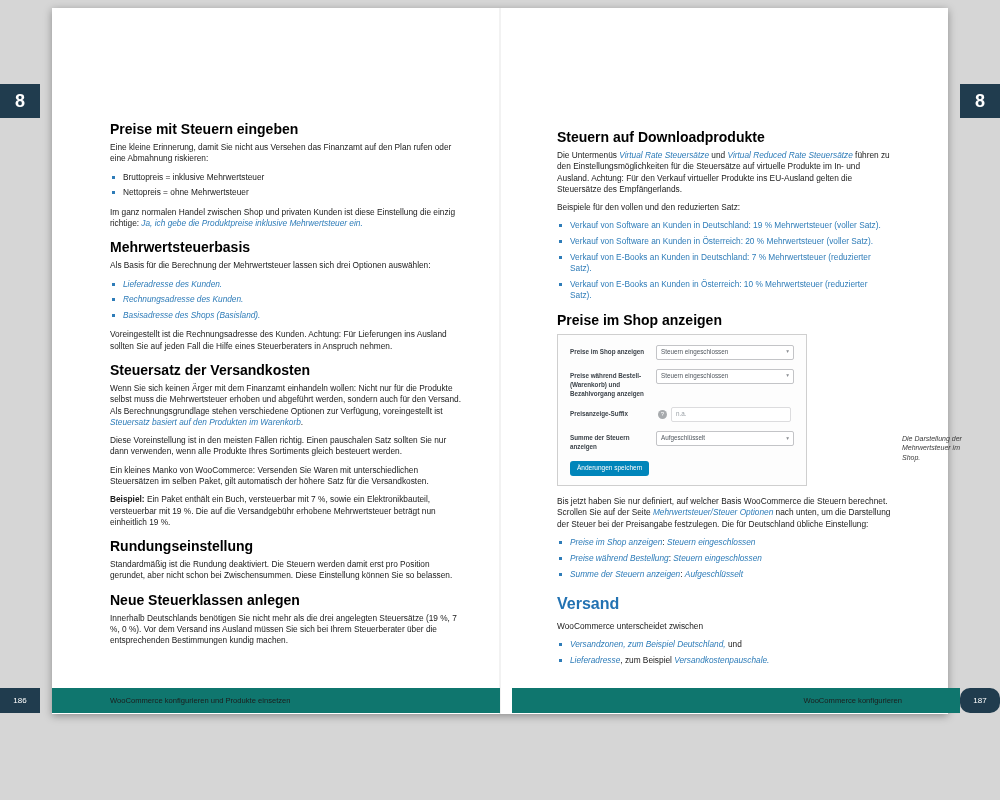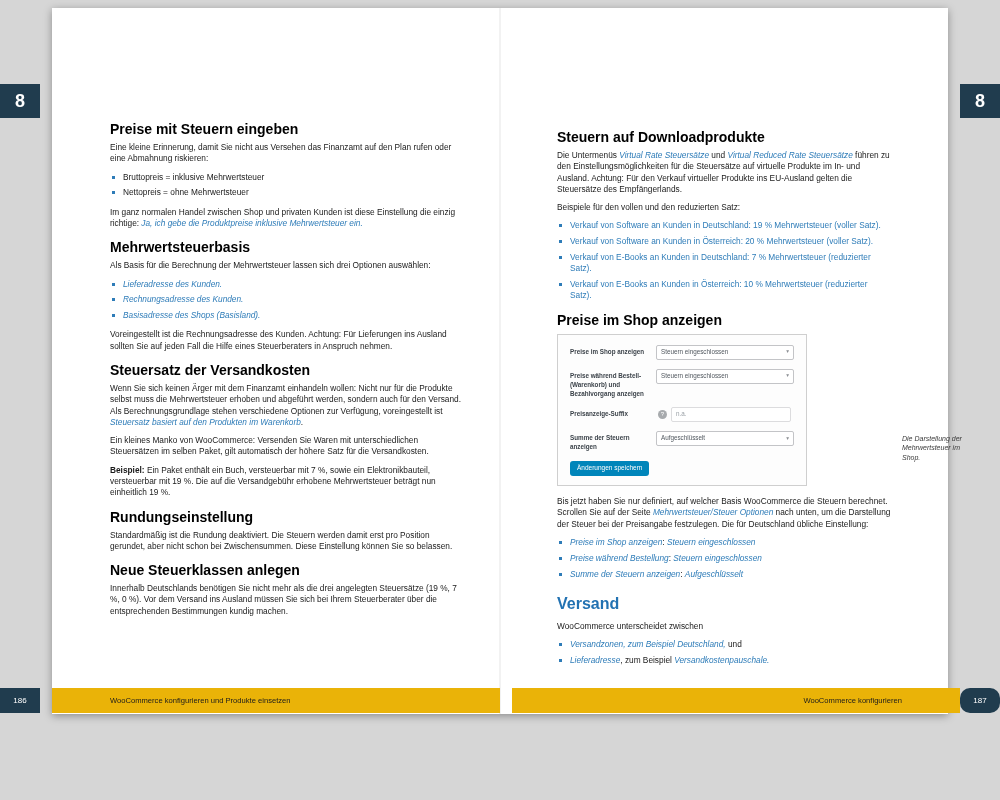--- a/index.html
+++ b/index.html
@@ -18,21 +18,21 @@
     background:rgba(0,0,0,.05);
   }
   .tab-chapter{
     position:absolute;top:84px;width:40px;height:34px;background:#203c4e;
     color:#fff;font-weight:bold;font-size:18px;
     display:flex;align-items:center;justify-content:center;
   }
   .tab-chapter.left{left:0;}
   .tab-chapter.right{right:0;}
   .footer-bar{
-    position:absolute;top:688px;height:25px;background:#eab308;
+    position:absolute;top:688px;height:25px;background:#0f766e;
     display:flex;align-items:center;font-size:7.6px;color:#1c1c1c;
     box-sizing:border-box;
   }
   .footer-bar.left{left:52px;width:448px;padding-left:58px;}
   .footer-bar.right{left:512px;width:448px;justify-content:flex-end;padding-right:58px;}
   .tab-pagenum{
     position:absolute;top:688px;width:40px;height:25px;background:#203c4e;
     color:#fff;font-size:8px;display:flex;align-items:center;justify-content:center;
   }
   .tab-pagenum.left{left:0;}
@@ -116,20 +116,21 @@
     <div class="blk-h">Mehrwertsteuerbasis</div>
     <p class="blk-p"><span>Als Basis für die Berechnung der Mehrwertsteuer lassen sich drei Optionen auswählen:</span></p>
     <ul class="blk-ul">
       <li><span class="run-bi">Lieferadresse des Kunden.</span></li>
       <li><span class="run-bi">Rechnungsadresse des Kunden.</span></li>
       <li><span class="run-bi">Basisadresse des Shops (Basisland).</span></li>
     </ul>
     <p class="blk-p"><span>Voreingestellt ist die Rechnungsadresse des Kunden. Achtung: Für Lieferungen ins Ausland sollten Sie auf jeden Fall die Hilfe eines Steuerberaters in Anspruch nehmen.</span></p>
     <div class="blk-h">Steuersatz der Versandkosten</div>
     <p class="blk-p"><span>Wenn Sie sich keinen Ärger mit dem Finanzamt einhandeln wollen: Nicht nur für die Produkte selbst muss die Mehrwertsteuer erhoben und abgeführt werden, sondern auch für den Versand. Als Berechnungsgrundlage stehen verschiedene Optionen zur Verfügung, voreingestellt ist </span><span class="run-bi">Steuersatz basiert auf den Produkten im Warenkorb</span><span>.</span></p>
+    <p class="blk-p"><span>Diese Voreinstellung ist in den meisten Fällen richtig. Einen pauschalen Satz sollten Sie nur dann verwenden, wenn alle Produkte Ihres Sortiments gleich besteuert werden.</span></p>
     <p class="blk-p"><span>Ein kleines Manko von WooCommerce: Versenden Sie Waren mit unterschiedlichen Steuersätzen im selben Paket, gilt automatisch der höhere Satz für die Versandkosten.</span></p>
     <p class="blk-p"><span class="run-b">Beispiel:</span><span> Ein Paket enthält ein Buch, versteuerbar mit 7 %, sowie ein Elektronikbauteil, versteuerbar mit 19 %. Die auf die Versandgebühr erhobene Mehrwertsteuer beträgt nun einheitlich 19 %.</span></p>
     <div class="blk-h">Rundungseinstellung</div>
     <p class="blk-p"><span>Standardmäßig ist die Rundung deaktiviert. Die Steuern werden damit erst pro Position gerundet, aber nicht schon bei Zwischensummen. Diese Einstellung können Sie so belassen.</span></p>
     <div class="blk-h">Neue Steuerklassen anlegen</div>
     <p class="blk-p"><span>Innerhalb Deutschlands benötigen Sie nicht mehr als die drei angelegten Steuersätze (19 %, 7 %, 0 %). Vor dem Versand ins Ausland müssen Sie sich bei Ihrem Steuerberater über die entsprechenden Bestimmungen kundig machen.</span></p>
   </div>
 <div class="content right" id="content-right">
     <div class="blk-h">Steuern auf Downloadprodukte</div>
     <p class="blk-p"><span>Die Untermenüs </span><span class="run-bi">Virtual Rate Steuersätze</span><span> und </span><span class="run-bi">Virtual Reduced Rate Steuersätze</span><span> führen zu den Einstellungsmöglichkeiten für die Steuersätze auf virtuelle Produkte im In- und Ausland. Achtung: Für den Verkauf virtueller Produkte ins EU-Ausland gelten die Steuersätze des Empfängerlands.</span></p>

